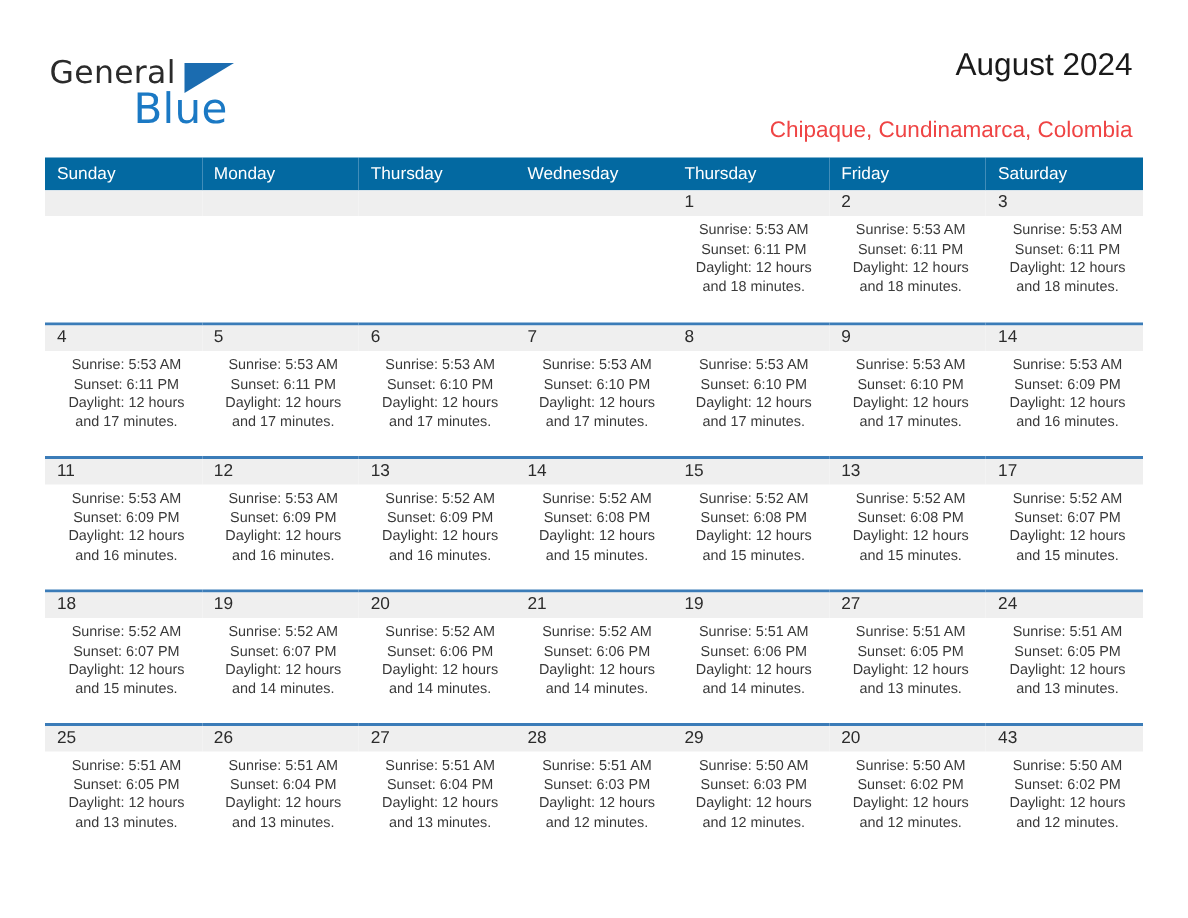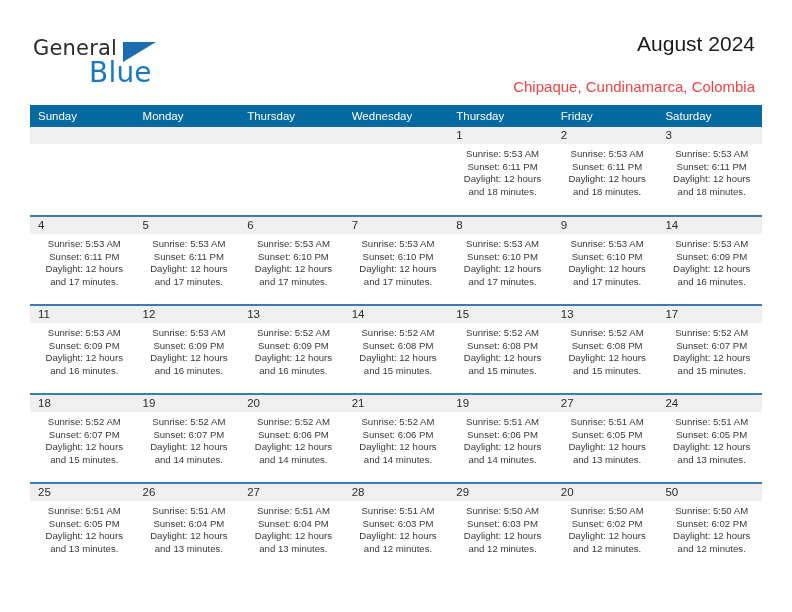--- a/index.html
+++ b/index.html
@@ -564,21 +564,21 @@
                 <div class="cell-body">
                   <div>Sunrise: 5:50 AM</div>
                   <div>Sunset: 6:02 PM</div>
                   <div>Daylight: 12 hours</div>
                   <div>and 12 minutes.</div>
                 </div>
               </div>
             </td>
             <td>
               <div class="cell-inner">
-                <div class="daynum-band">50</div>
+                <div class="daynum-band">43</div>
                 <div class="cell-body">
                   <div>Sunrise: 5:50 AM</div>
                   <div>Sunset: 6:02 PM</div>
                   <div>Daylight: 12 hours</div>
                   <div>and 12 minutes.</div>
                 </div>
               </div>
             </td>
           </tr>
         </tbody>

